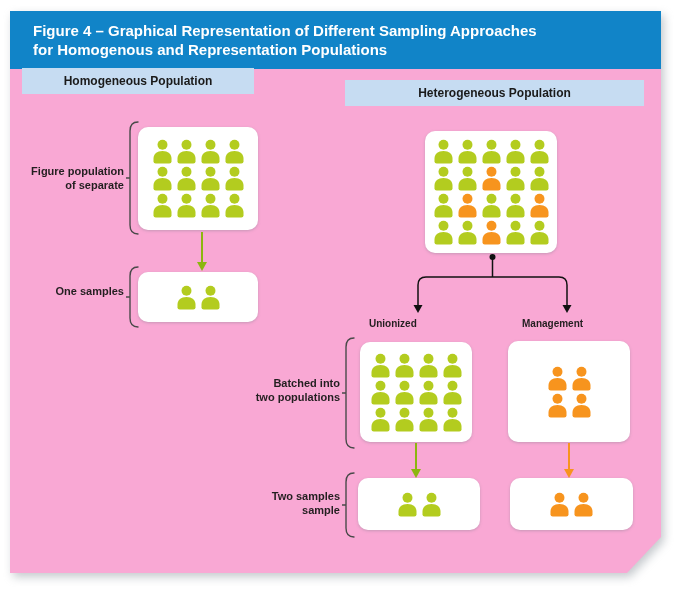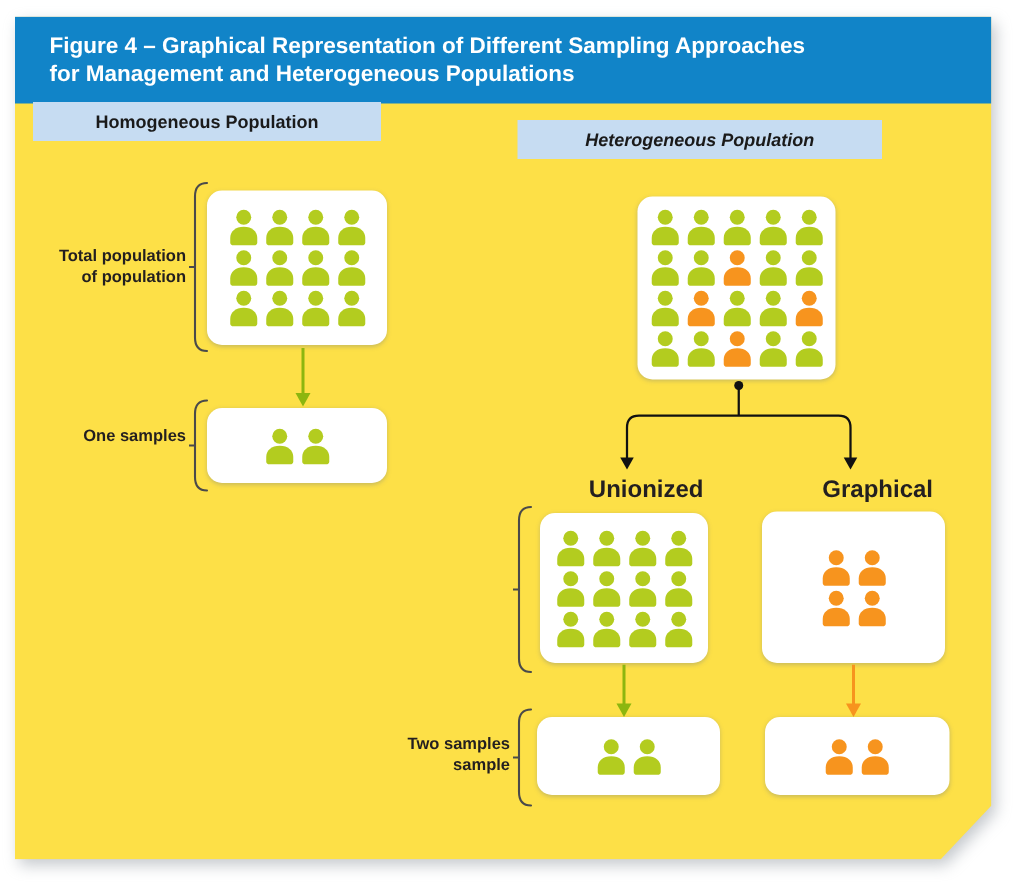--- a/index.html
+++ b/index.html
@@ -1,73 +1,73 @@
 <!DOCTYPE html>
 <html><head>
 <meta charset="utf-8">
 <style>
   * { margin:0; padding:0; box-sizing:border-box; }
   body { background:#ffffff; font-family:"Liberation Sans","DejaVu Sans",sans-serif; }
   .canvas { position:relative; width:679px; height:592px; background:#ffffff; overflow:hidden; }
   .fig-shadow { position:absolute; left:10px; top:11px; width:651px; height:562px;
                 filter:drop-shadow(3px 4px 5px rgba(110,120,130,0.40)); }
-  .figure { position:relative; width:651px; height:562px; background:#fde047;
+  .figure { position:relative; width:651px; height:562px; background:#f9a8d4;
             clip-path:polygon(0 0, 651px 0, 651px 526px, 617px 562px, 0 562px); }
   .title-bar { position:absolute; left:0; top:0; width:651px; height:58px; background:#1184c8;
                color:#ffffff; font-weight:bold; font-size:15px; line-height:19px; padding:10px 0 0 23px; }
   .col-header { position:absolute; height:26px; background:#c6dcf2; color:#1a1a1a; font-weight:bold;
                 font-size:12px; display:flex; align-items:center; justify-content:center; }
   .col-header.left  { left:12px;  top:57px; width:232px; }
-  .col-header.right { left:335px; top:69px; width:243px;font-style:italic; }
+  .col-header.right { left:335px; top:69px; width:299px; }
   .box { position:absolute; background:#ffffff; border-radius:10px;
          box-shadow:0 1px 3px rgba(110,120,130,0.35);
          display:flex; flex-direction:column; justify-content:center; align-items:center; gap:2px; }
   .icon-row { display:flex; gap:1px; }
   .person { width:23px; height:25px; display:block; }
   #box-total        { left:128px; top:116px; width:120px; height:103px; }
   #box-one-sample   { left:128px; top:261px; width:120px; height:50px; }
   #box-hetero       { left:415px; top:120px; width:132px; height:122px; }
   #box-union        { left:350px; top:331px; width:112px; height:100px; }
   #box-mgmt         { left:498px; top:330px; width:122px; height:101px; }
   #box-union-sample { left:348px; top:467px; width:122px; height:52px; }
   #box-mgmt-sample  { left:500px; top:467px; width:123px; height:52px; }
   .side-label { position:absolute; color:#231f20; font-weight:bold; font-size:11px; line-height:13.5px;
                 text-align:right; }
-  .center-label { position:absolute; color:#231f20; font-weight:bold; font-size:16px; text-align:right; width:100px; }
+  .center-label { position:absolute; color:#231f20; font-weight:bold; font-size:10px; text-align:left; width:100px; }
   .abs { position:absolute; }
   svg.brace path { stroke:#4a4a4a; stroke-width:1.4; fill:none; stroke-linecap:round; }
 </style>
 </head>
 <body>
 
 <svg width="0" height="0" style="position:absolute" aria-hidden="true">
   <symbol id="person-shape" viewBox="0 0 24 26">
     <circle cx="12" cy="6" r="5.2"></circle>
     <path d="M12 12.6 C6.2 12.6 2.6 15.8 2.6 20.4 L2.6 23.4 Q2.6 25.6 4.9 25.6 L19.1 25.6 Q21.4 25.6 21.4 23.4 L21.4 20.4 C21.4 15.8 17.8 12.6 12 12.6 Z"></path>
   </symbol>
 </svg>
 
 <div class="canvas">
   <div class="fig-shadow">
     <div class="figure">
 
       <div class="title-bar">
         <div>Figure 4 – Graphical Representation of Different Sampling Approaches</div>
-        <div>for Management and Heterogeneous Populations</div>
+        <div>for Homogenous and Representation Populations</div>
       </div>
 
       <div class="col-header left">Homogeneous Population</div>
       <div class="col-header right">Heterogeneous Population</div>
 
       <svg class="brace abs" style="left:116px;top:110px" width="14" height="114">
         <path d="M12 1 Q4 1 4 10 V104 Q4 113 12 113 M0 57 H4"></path>
       </svg>
       <div class="side-label" style="left:10px;top:154px;width:104px">
-        <div>Total population</div>
-        <div>of population</div>
+        <div>Figure population</div>
+        <div>of separate</div>
       </div>
       <div class="box" id="box-total">
           <div class="icon-row">
             <svg viewBox="0 0 24 26" class="person" style="fill: rgb(179, 204, 31);">
               <use href="#person-shape"></use>
             </svg>
             <svg viewBox="0 0 24 26" class="person" style="fill: rgb(179, 204, 31);">
               <use href="#person-shape"></use>
             </svg>
             <svg viewBox="0 0 24 26" class="person" style="fill: rgb(179, 204, 31);">
@@ -202,25 +202,29 @@
 
       <svg class="abs" style="left:400px;top:239px" width="165" height="66" viewBox="410 250 165 66">
         <circle cx="492.5" cy="257" r="3" fill="#111111"></circle>
         <path d="M492.5 257 V277" stroke="#111111" stroke-width="1.5" fill="none"></path>
         <path d="M418 306 V285 Q418 277 426 277 H559 Q567 277 567 285 V306" stroke="#111111" stroke-width="1.5" fill="none"></path>
         <polygon points="413.5,305 422.5,305 418,313" fill="#111111"></polygon>
         <polygon points="562.5,305 571.5,305 567,313" fill="#111111"></polygon>
       </svg>
 
       <div class="center-label" style="left:359px;top:307px">Unionized</div>
-      <div class="center-label" style="left:512px;top:307px">Graphical</div>
+      <div class="center-label" style="left:512px;top:307px">Management</div>
 
       <svg class="brace abs" style="left:332px;top:326px" width="14" height="112">
         <path d="M12 1 Q4 1 4 10 V102 Q4 111 12 111 M0 56 H4"></path>
       </svg>
+      <div class="side-label" style="left:230px;top:366px;width:100px">
+        <div>Batched into</div>
+        <div>two populations</div>
+      </div>
       <div class="box" id="box-union">
           <div class="icon-row">
             <svg viewBox="0 0 24 26" class="person" style="fill: rgb(179, 204, 31);">
               <use href="#person-shape"></use>
             </svg>
             <svg viewBox="0 0 24 26" class="person" style="fill: rgb(179, 204, 31);">
               <use href="#person-shape"></use>
             </svg>
             <svg viewBox="0 0 24 26" class="person" style="fill: rgb(179, 204, 31);">
               <use href="#person-shape"></use>

